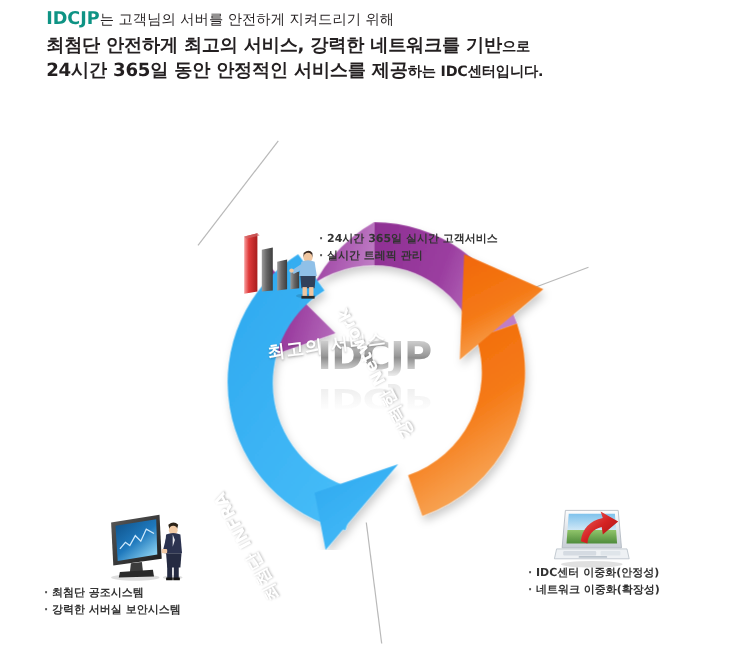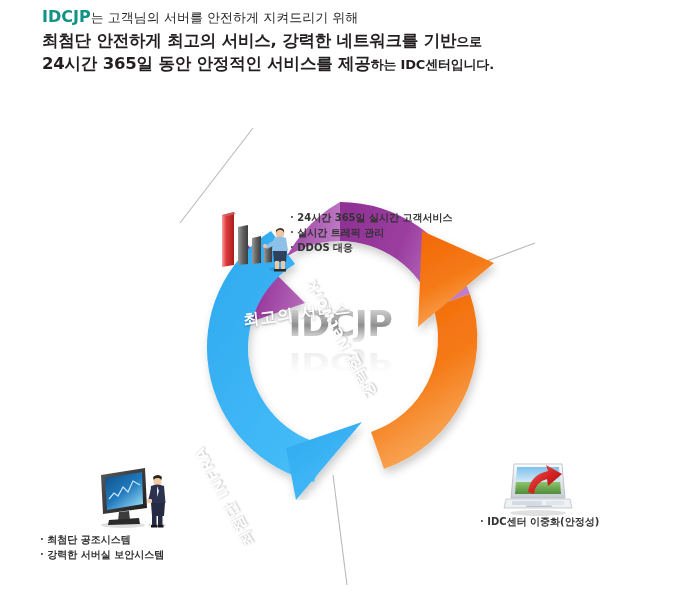--- a/index.html
+++ b/index.html
@@ -296,30 +296,30 @@
       <rect x="24" y="47.5" width="26" height="1.6" rx=".8" fill="#bac3cc"></rect>
       <rect x="44" y="43" width="18" height="4" rx="1" fill="#dfe5ea"></rect>
     </g>
     <path fill="url(#arrowRed)" d="M26 34 q2 -17 20 -21 l-2 -6 16 9 -14 12 -1 -7 q-12 3 -13 15 z"></path>
   </svg>
 
   <div class="bullets" id="bullets-service">
     <ul>
       <li>24시간 365일 실시간 고객서비스</li>
       <li>실시간 트레픽 관리</li>
-      <li>DDOS 대응</li>
     </ul>
   </div>
 
   <div class="bullets" id="bullets-infra">
     <ul>
       <li>최첨단 공조시스템</li>
       <li>강력한 서버실 보안시스템</li>
     </ul>
   </div>
 
   <div class="bullets" id="bullets-network">
     <ul>
       <li>IDC센터 이중화(안정성)</li>
+      <li>네트워크 이중화(확장성)</li>
     </ul>
   </div>
 
 </div>
 
 </body></html>

